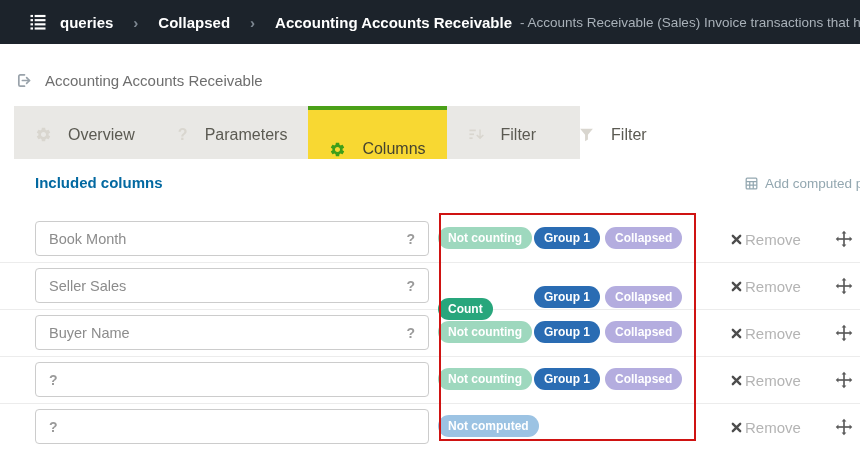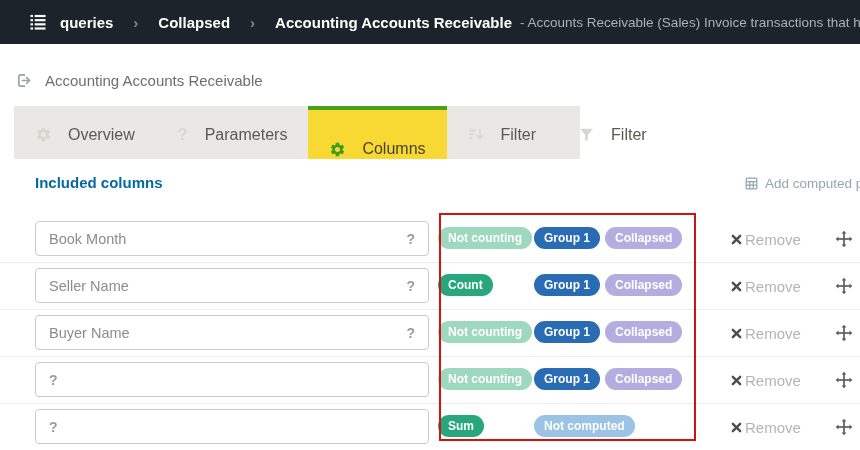--- a/index.html
+++ b/index.html
@@ -207,26 +207,26 @@
         <polygon points="1,12 4.6,8.8 4.6,15.2"></polygon>
         <polygon points="23,12 19.4,8.8 19.4,15.2"></polygon>
         <rect x="10.9" y="4" width="2.2" height="16"></rect>
         <rect x="4" y="10.9" width="16" height="2.2"></rect>
       </svg>
     </div>
   </div>
 
   <div class="col-row">
     <div class="field-box">
-      <span class="field-label">Seller Name</span>
+      <span class="field-label">Seller Sales</span>
       <span class="help">?</span>
     </div>
     <div class="badges">
       <span class="slot slot0">
-          <span class="badge" style="background: rgb(40, 166, 124);">Count</span>
+          <span class="badge" style="background: rgb(40, 166, 124); margin-top: 24px;">Count</span>
         </span>
       <span class="slot">
           <span class="badge" style="background: rgb(42, 108, 179);">Group 1</span>
         </span>
       <span class="slot">
           <span class="badge" style="background: rgb(180, 173, 223);">Collapsed</span>
         </span>
     </div>
     <div class="remove">
       <span class="x-ico">
@@ -317,23 +317,20 @@
         <rect x="4" y="10.9" width="16" height="2.2"></rect>
       </svg>
     </div>
   </div>
 
   <div class="col-row">
     <div class="field-box">
       <span class="help">?</span>
     </div>
     <div class="badges">
-      <span class="slot slot0">
-          <span class="badge" style="background: rgb(40, 166, 124);">Sum</span>
-        </span>
       <span class="slot">
           <span class="badge" style="background: rgb(156, 195, 227);">Not computed</span>
         </span>
       <span class="slot"></span>
     </div>
     <div class="remove">
       <span class="x-ico">
         <svg viewBox="0 0 12 12" fill="none" stroke="currentColor" stroke-width="2.6" stroke-linecap="round">
             <path d="M2 2l8 8M10 2l-8 8"></path>
           </svg>

